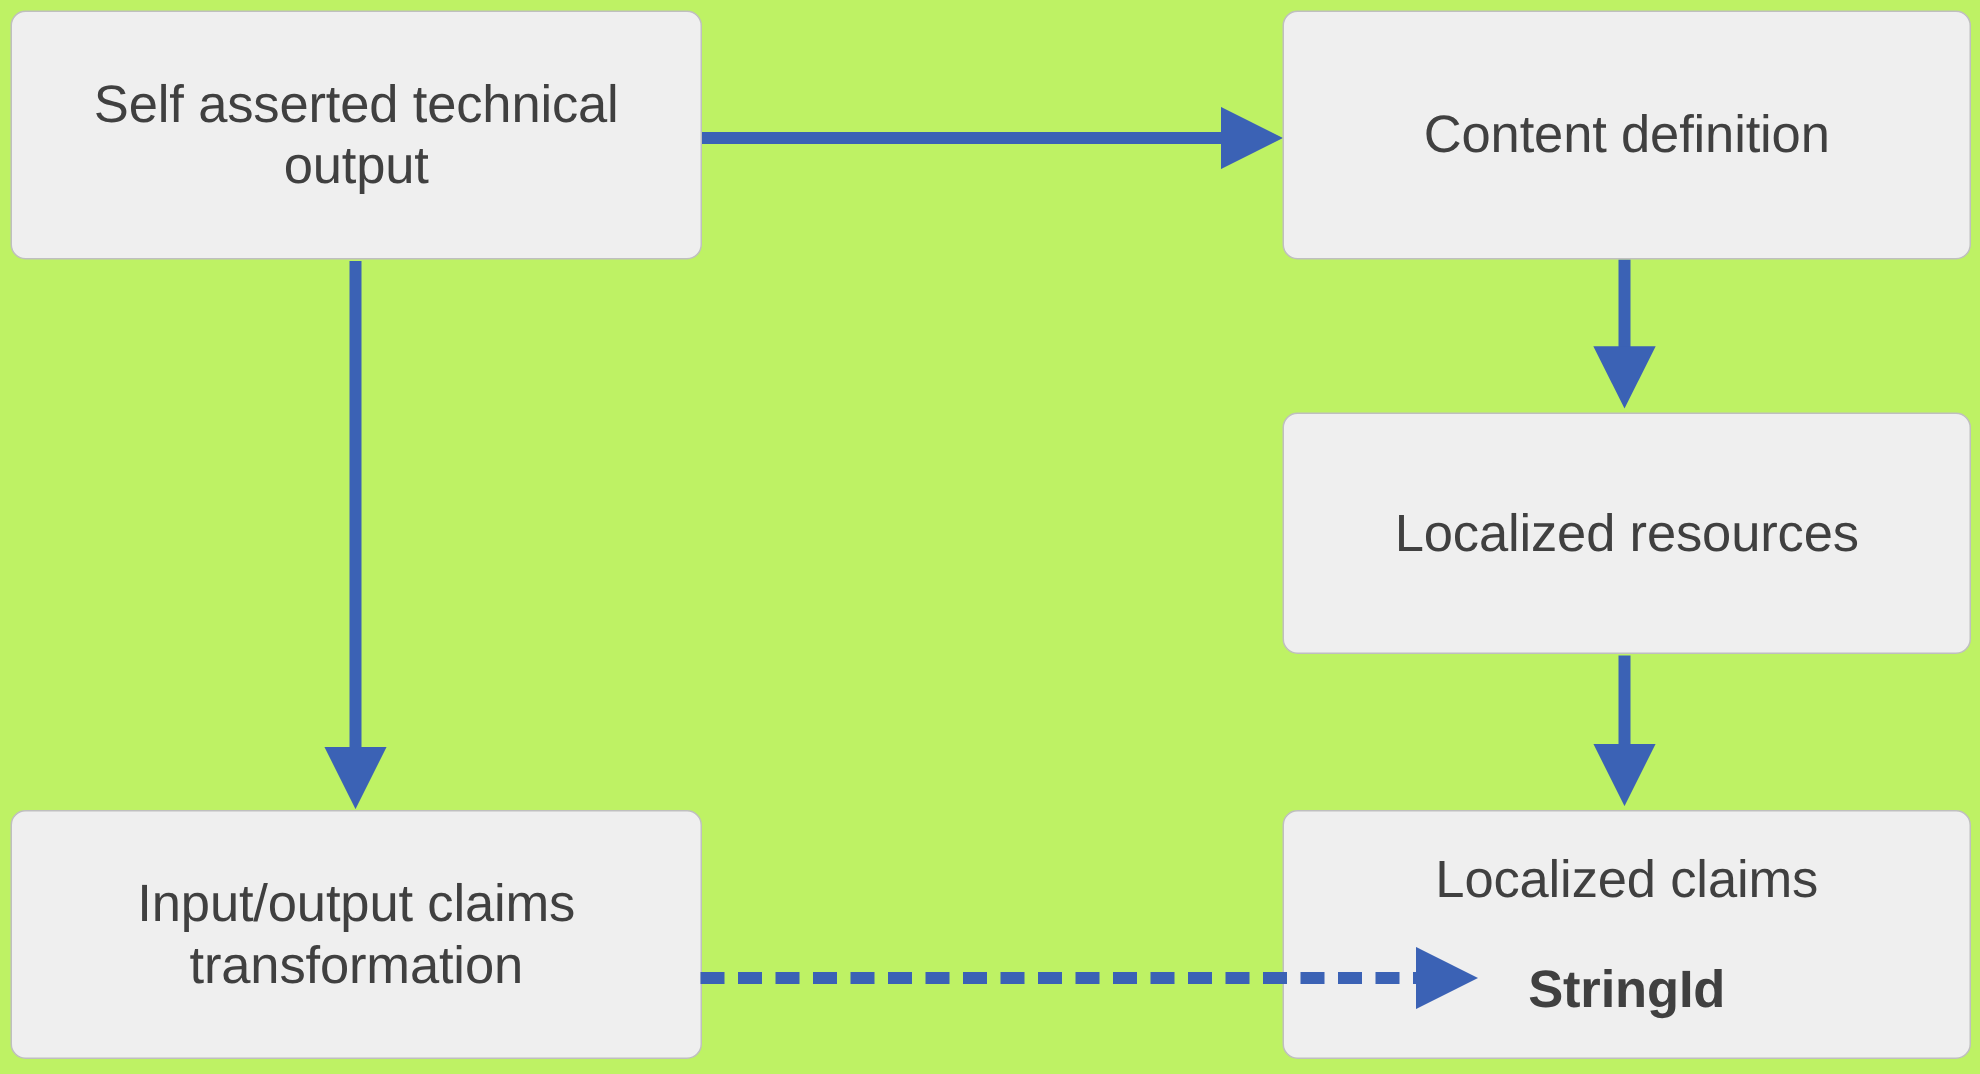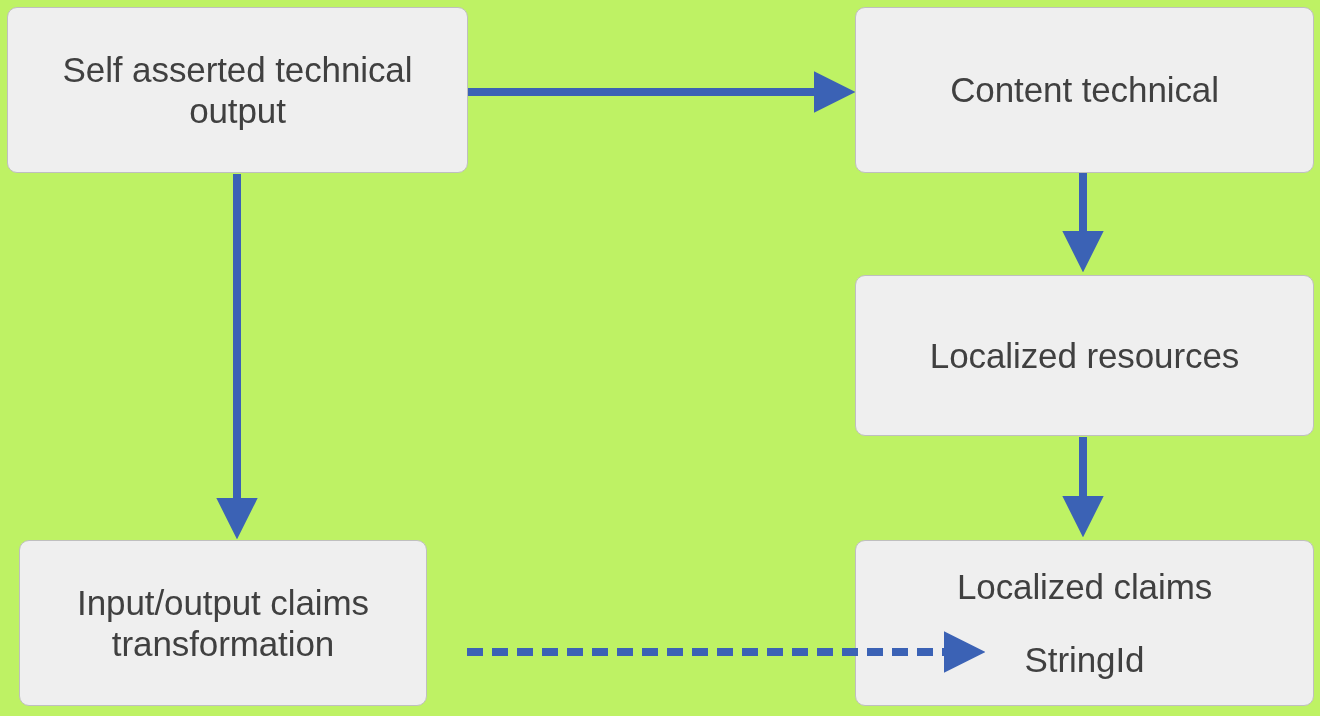--- a/index.html
+++ b/index.html
@@ -34,35 +34,35 @@
     font-size: 35px;
     line-height: 1.18;
     letter-spacing: -0.1px;
     padding: 4px 18px;
   }
   .node .line {
     display: block;
     white-space: nowrap;
   }
   .node .line.bold {
-    font-weight: normal;
+    font-weight: bold;
     margin-top: 32px;
   }
 
   #node-self-asserted-technical-profile {
     left: 7px;  top: 7px;   width: 461px; height: 166px;
   }
   #node-content-definition {
     left: 855px; top: 7px;   width: 459px; height: 166px;
   }
   #node-localized-resources {
     left: 855px; top: 275px; width: 459px; height: 161px;
   }
   #node-input-output-claims-transformation {
-    left: 19px;  top: 540px; width: 408px; height: 166px;
+    left: 7px;  top: 540px; width: 461px; height: 166px;
   }
   #node-localized-string {
     left: 855px; top: 540px; width: 459px; height: 166px;
   }
 
   
   #connector-layer {
     position: absolute;
     left: 0; top: 0;
     width: 1320px;
@@ -106,21 +106,21 @@
       <line x1="237" y1="174" x2="237" y2="529" stroke="#3B62B5" stroke-width="8" marker-end="url(#arrowhead-solid)"></line>
     </g>
   </svg>
 
   <div class="node" id="node-self-asserted-technical-profile">
     <span class="line">Self asserted technical</span>
     <span class="line">output</span>
   </div>
 
   <div class="node" id="node-content-definition">
-    <span class="line">Content technical</span>
+    <span class="line">Content definition</span>
   </div>
 
   <div class="node" id="node-localized-resources">
     <span class="line">Localized resources</span>
   </div>
 
   <div class="node" id="node-input-output-claims-transformation">
     <span class="line">Input/output claims</span>
     <span class="line">transformation</span>
   </div>

